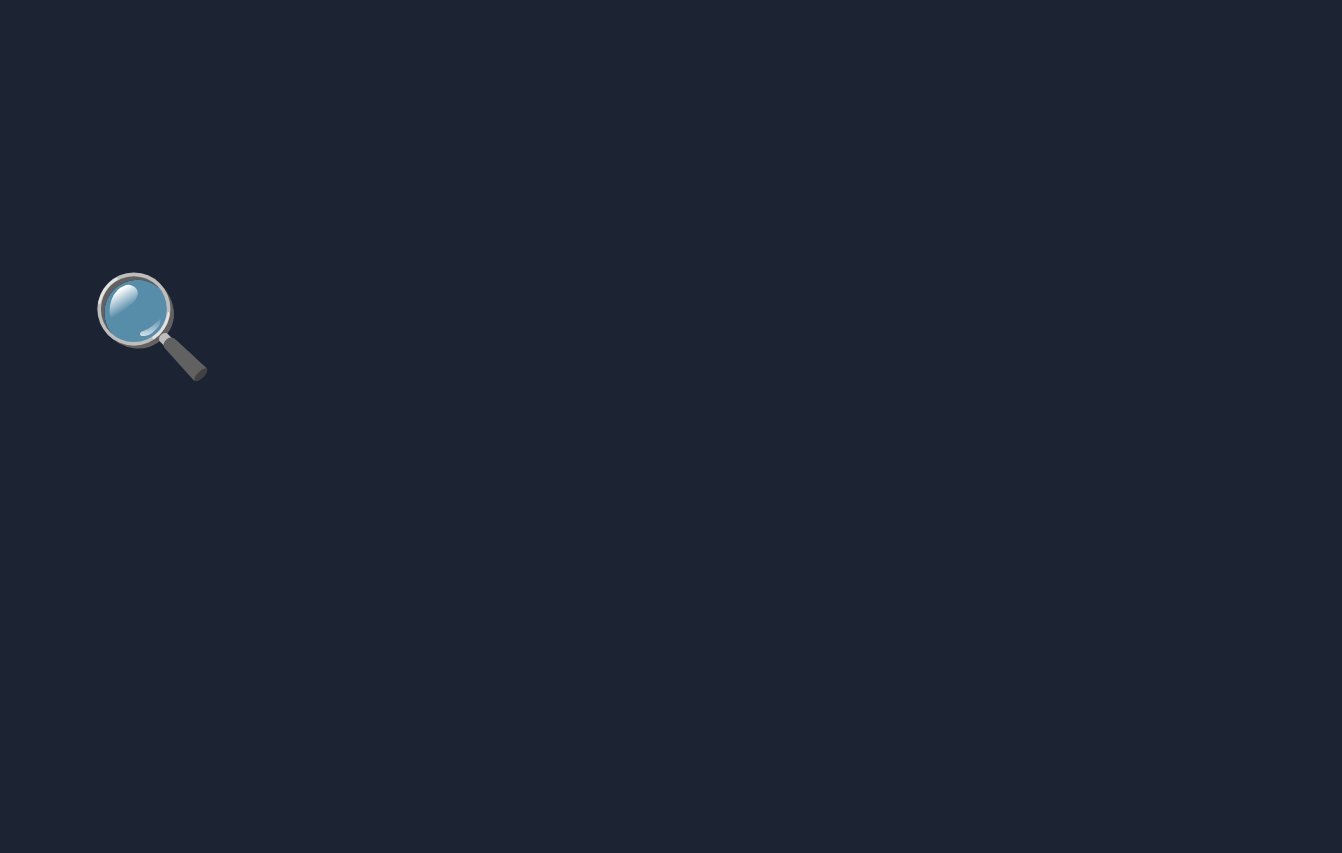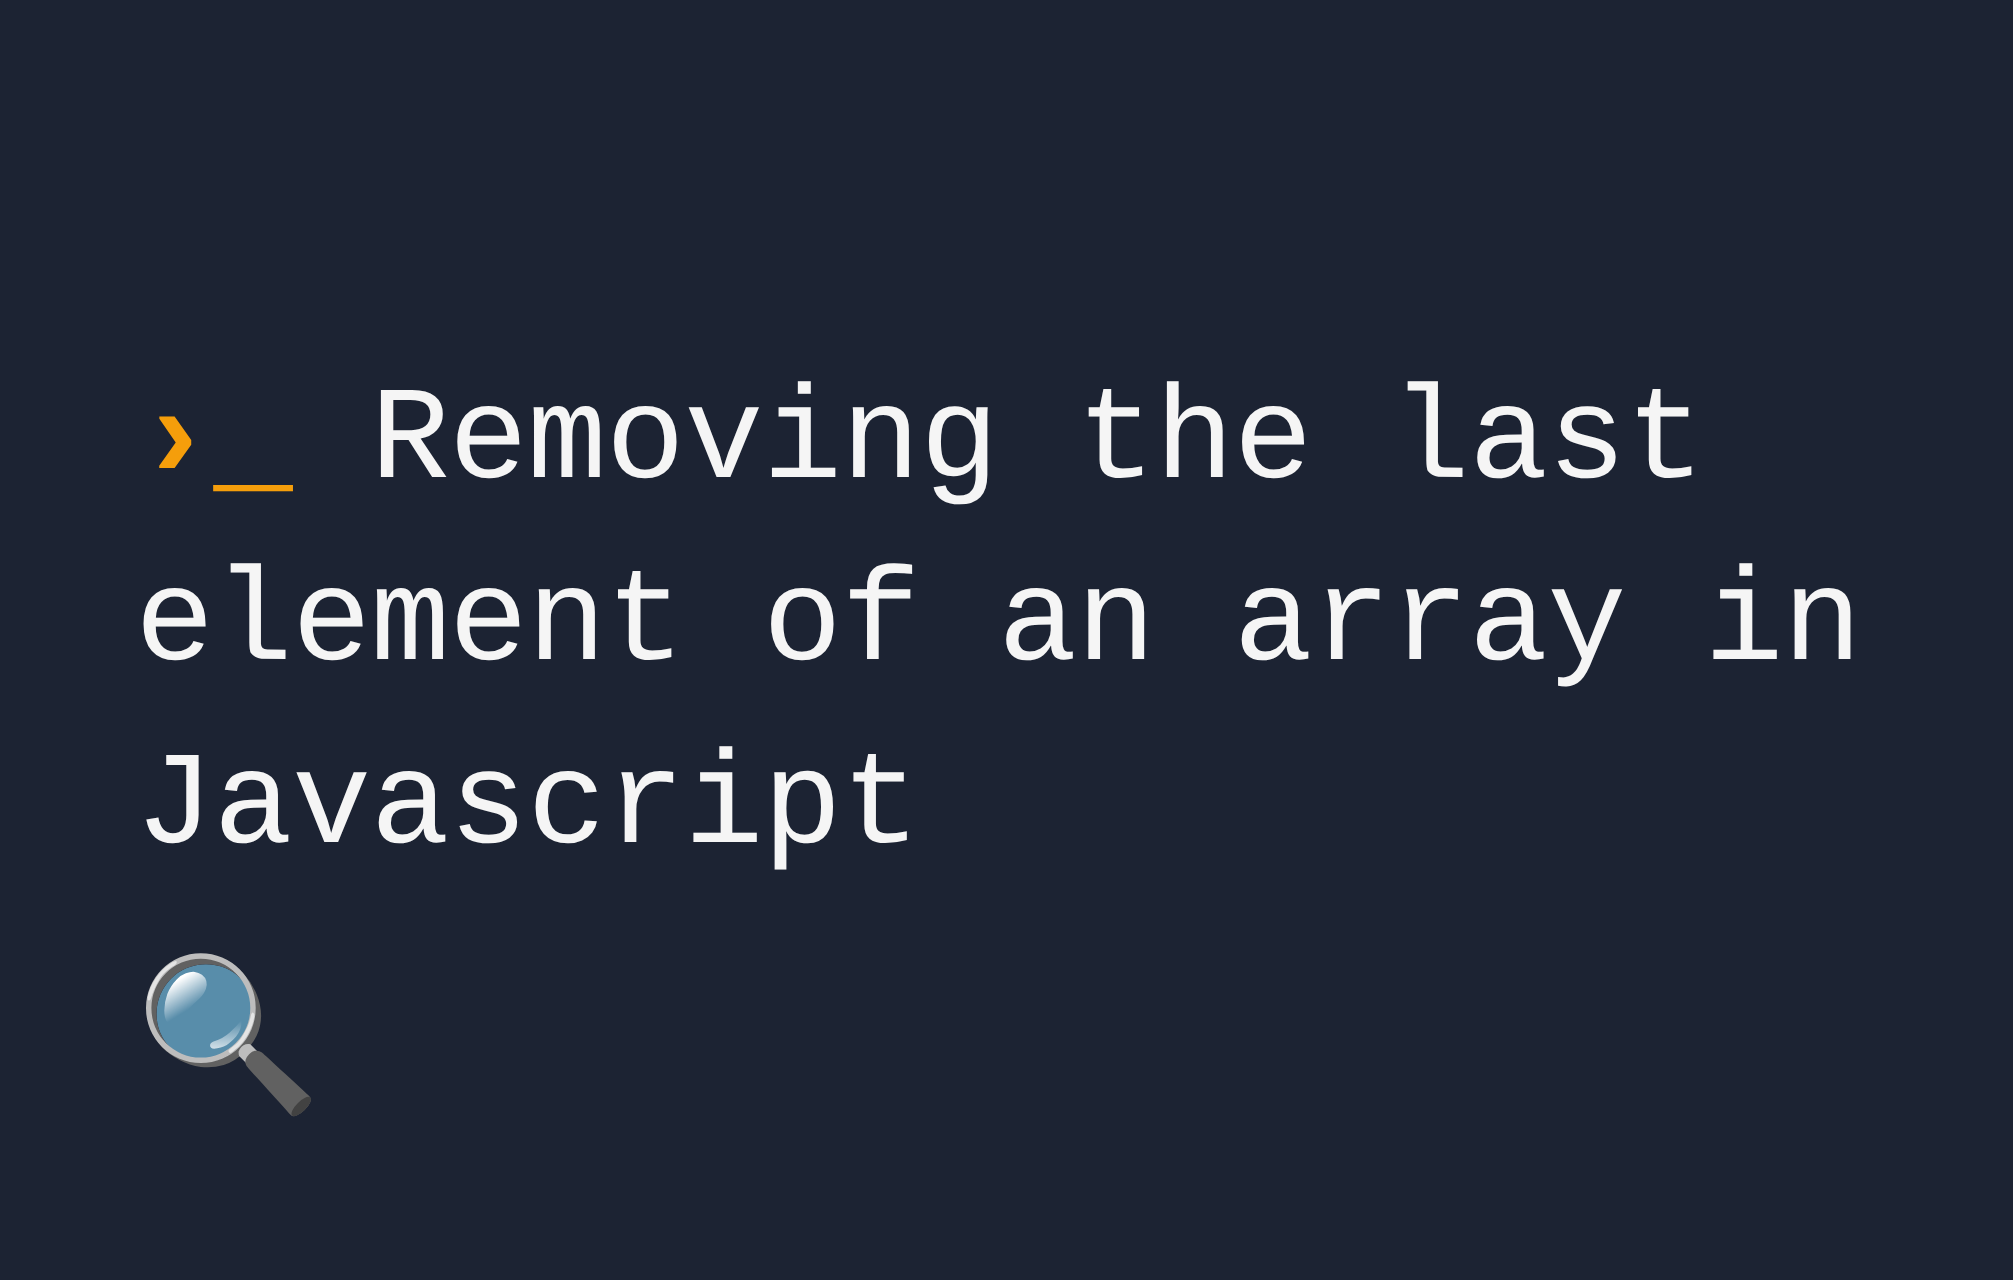--- a/index.html
+++ b/index.html
@@ -41,18 +41,14 @@
   .magnifier {
     margin-top: 50px;
     font-size: 100px;
     line-height: 1;
   }
 </style>
 </head>
 <body>
 
 <div class="container">
-  <div class="title-block">
-    <span class="prompt-prefix"><span class="prompt-angle">›</span><span class="prompt-underscore">_</span></span>
-    <span class="title-text">Removing the last element of an array in Javascript</span>
-  </div>
   <div class="magnifier">🔍</div>
 </div>
 
 </body></html>

